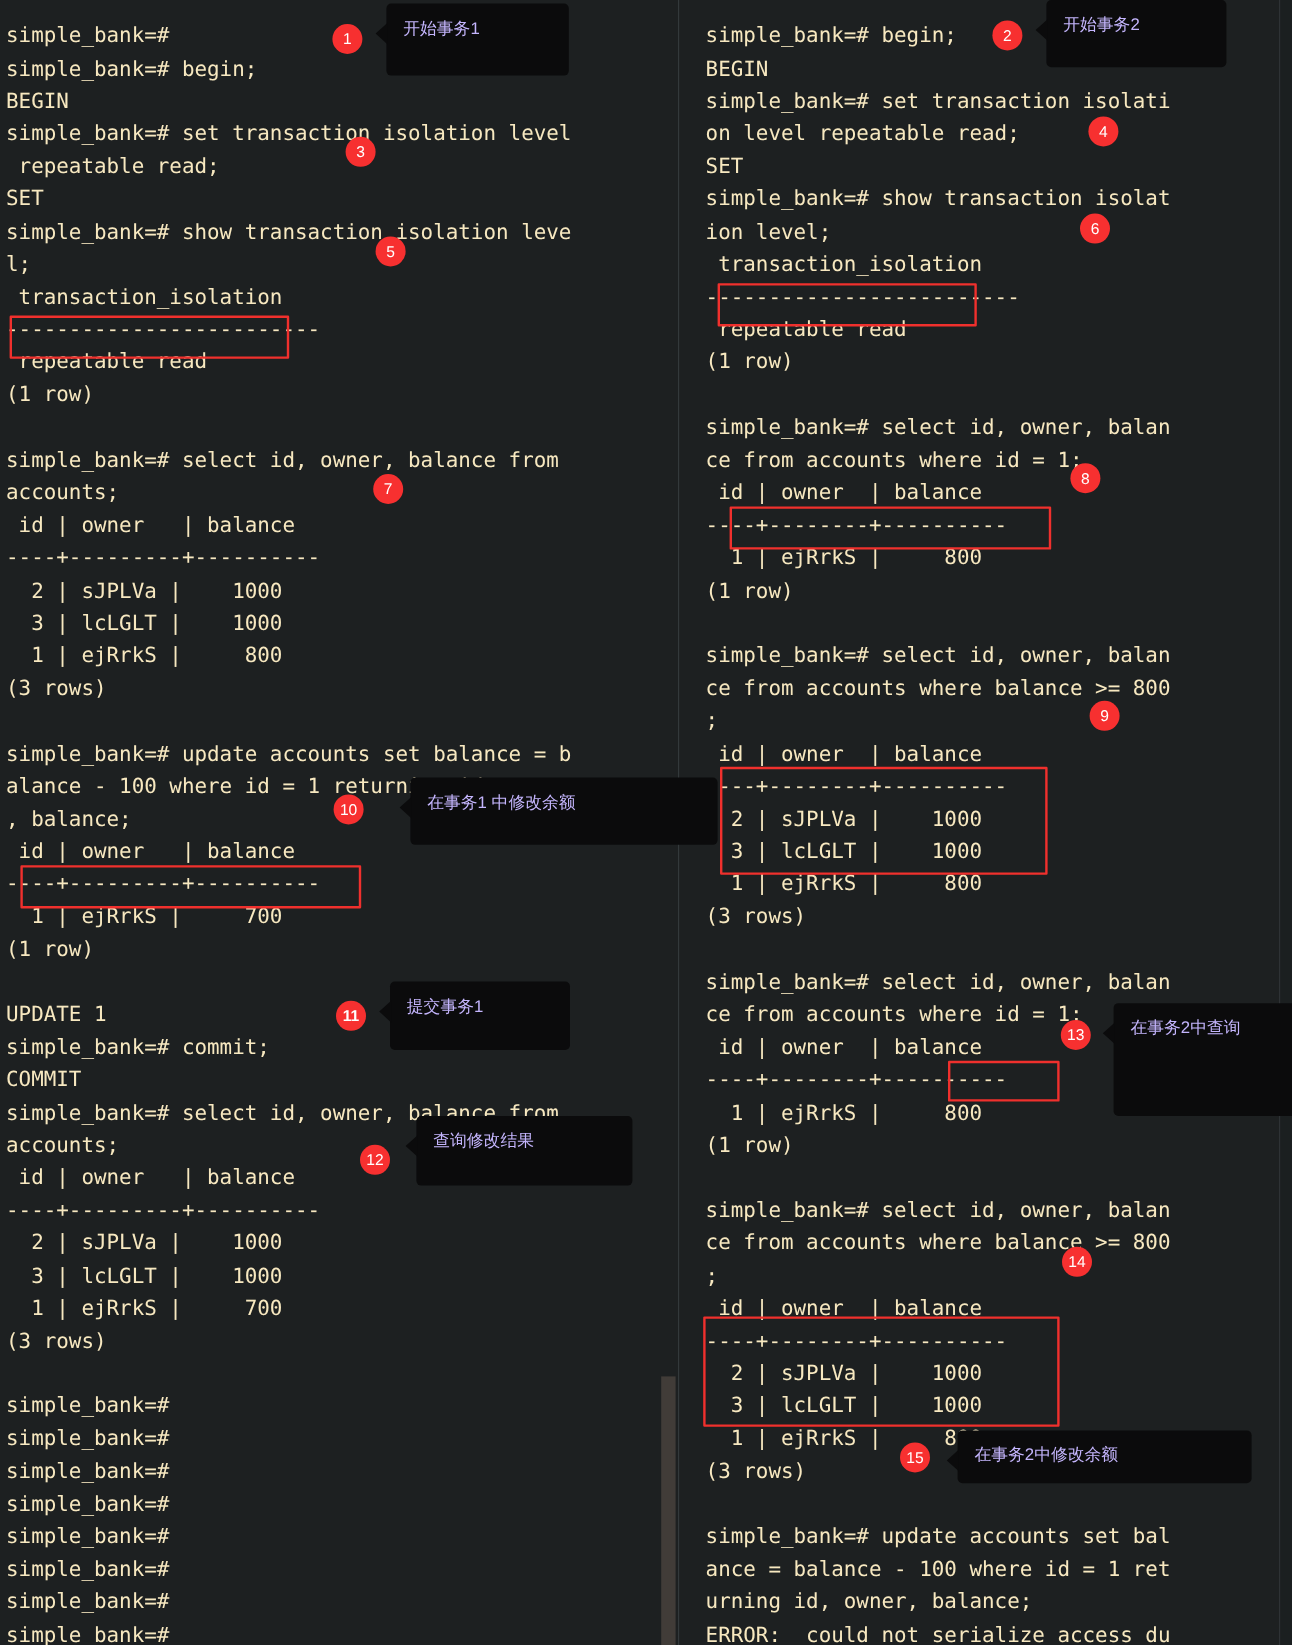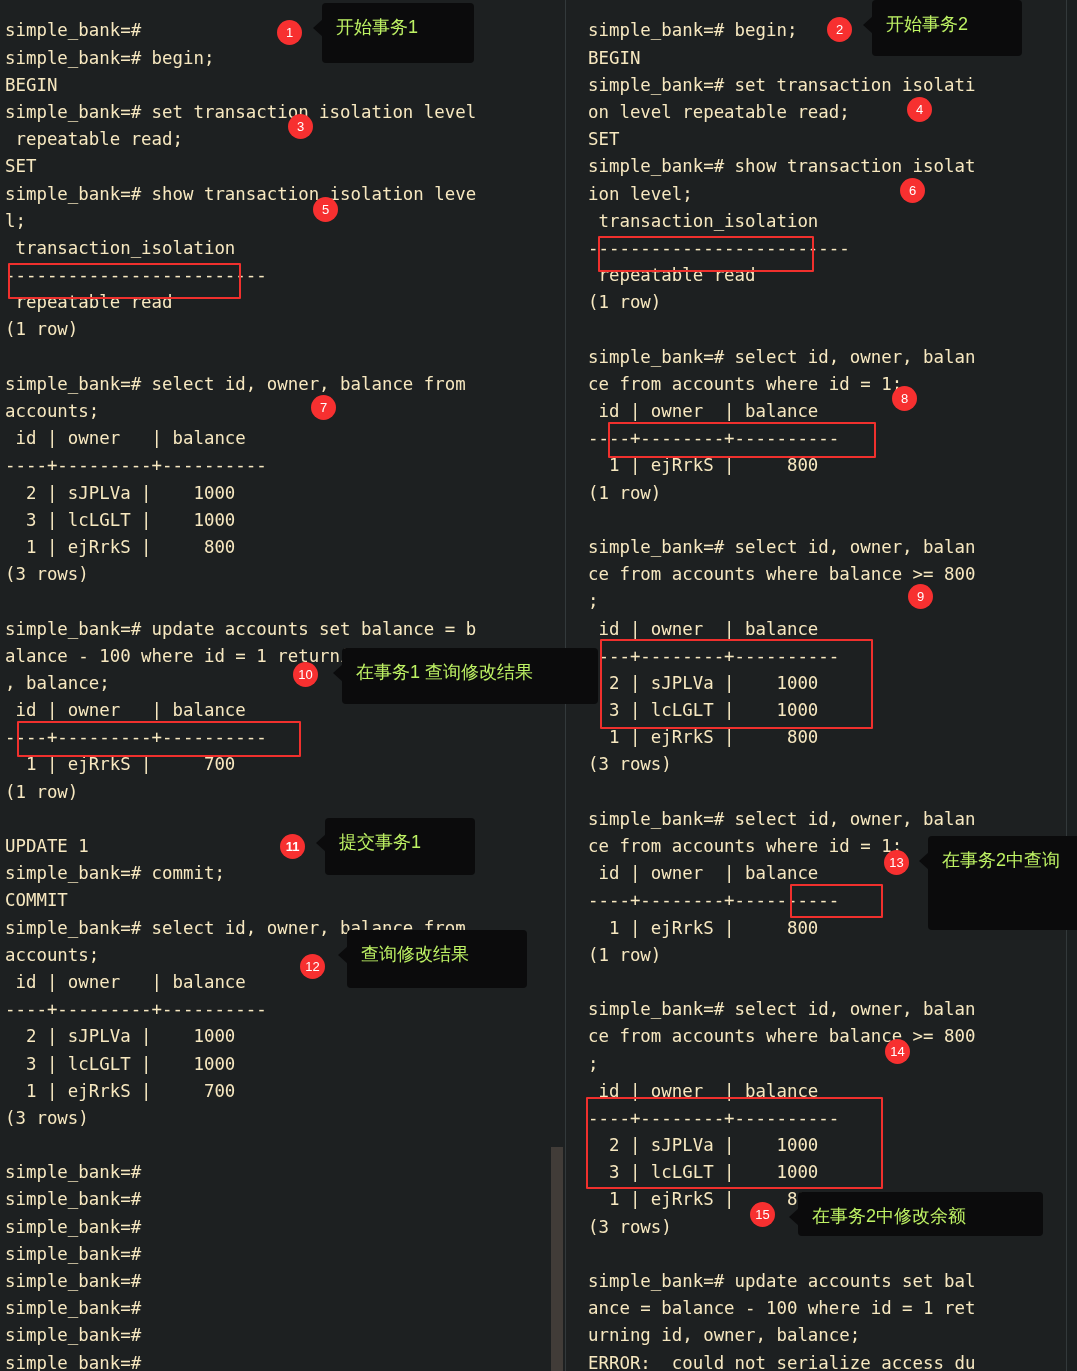--- a/index.html
+++ b/index.html
@@ -70,23 +70,23 @@
     display: flex;
     align-items: center;
     justify-content: center;
     line-height: 1;
   }
 
   
   .tip {
     position: absolute;
     background: #0b0b0c;
-    color: #bef264;
+    color: #c4b5fd;
     font-family: "Liberation Sans", sans-serif;
-    font-size: 18px;
+    font-size: 14px;
     border-radius: 4px;
     padding: 12px 14px 0 14px;
     white-space: nowrap;
   }
   .tip::before {
     content: "";
     position: absolute;
     left: -9px;
     top: 16px;
     width: 0; height: 0;
@@ -130,37 +130,37 @@
       <div class="hl" style="left: 17px; top: 721px; width: 284px; height: 36px;"></div>
       <div class="hl" style="left: 598px; top: 236px; width: 216px; height: 36px;"></div>
       <div class="hl" style="left: 608px; top: 422px; width: 268px; height: 36px;"></div>
       <div class="hl" style="left: 600px; top: 639px; width: 273px; height: 90px;"></div>
       <div class="hl" style="left: 790px; top: 884px; width: 93px; height: 34px;"></div>
       <div class="hl" style="left: 586px; top: 1097px; width: 297px; height: 92px;"></div>
     </div>
   <div id="overlay-tooltips">
       <div class="tip" style="left: 322px; top: 3px; width: 152px; height: 60px;"><span>开始事务1</span></div>
       <div class="tip" style="left: 872px; top: 0px; width: 150px; height: 56px;"><span>开始事务2</span></div>
-      <div class="tip" style="left: 342px; top: 648px; width: 256px; height: 56px;"><span>在事务1 查询修改结果</span></div>
+      <div class="tip" style="left: 342px; top: 648px; width: 256px; height: 56px;"><span>在事务1 中修改余额</span></div>
       <div class="tip" style="left: 325px; top: 818px; width: 150px; height: 57px;"><span>提交事务1</span></div>
       <div class="tip" style="left: 347px; top: 930px; width: 180px; height: 58px; font-family: Liberation Mono, monospace;"><span>查询修改结果</span></div>
       <div class="tip" style="left: 928px; top: 836px; width: 190px; height: 94px;"><span>在事务2中查询</span></div>
       <div class="tip" style="left: 798px; top: 1192px; width: 245px; height: 44px;"><span>在事务2中修改余额</span></div>
     </div>
   <div id="overlay-badges">
       <div class="badge" style="left: 277px; top: 20px;">1</div>
       <div class="badge" style="left: 827px; top: 17px;">2</div>
       <div class="badge" style="left: 288px; top: 114px;">3</div>
       <div class="badge" style="left: 907px; top: 97px;">4</div>
       <div class="badge" style="left: 313px; top: 197px;">5</div>
       <div class="badge" style="left: 900px; top: 178px;">6</div>
       <div class="badge" style="left: 311px; top: 395px;">7</div>
       <div class="badge" style="left: 892px; top: 386px;">8</div>
       <div class="badge" style="left: 908px; top: 584px;">9</div>
-      <div class="badge" style="left: 293px; top: 662px; text-align: center;">10</div>
+      <div class="badge" style="left: 278px; top: 662px; text-align: center;">10</div>
       <div class="badge" style="left: 280px; top: 834px; font-weight: bold;">11</div>
       <div class="badge" style="left: 300px; top: 944px; margin-top: 10px;">12</div>
       <div class="badge" style="left: 884px; top: 850px;">13</div>
       <div class="badge" style="left: 885px; top: 1039px;">14</div>
       <div class="badge" style="left: 750px; top: 1202px;">15</div>
     </div>
 
 </div>
 
 </body></html>

